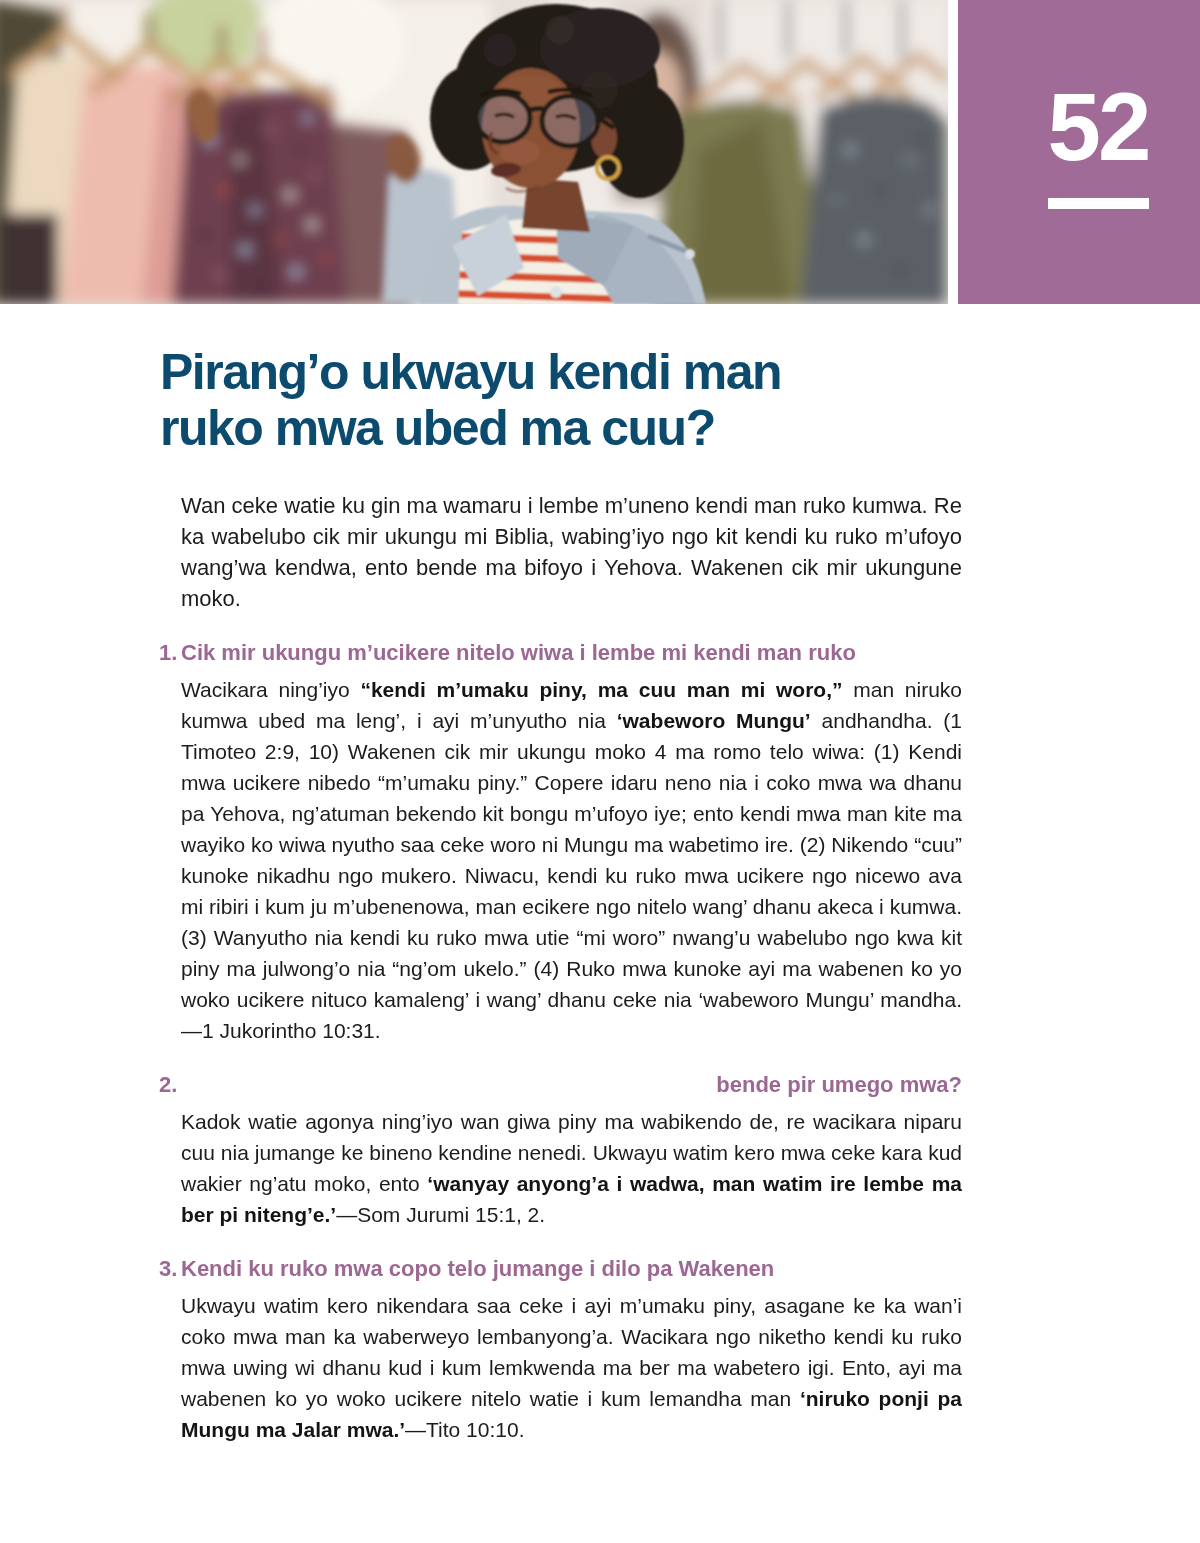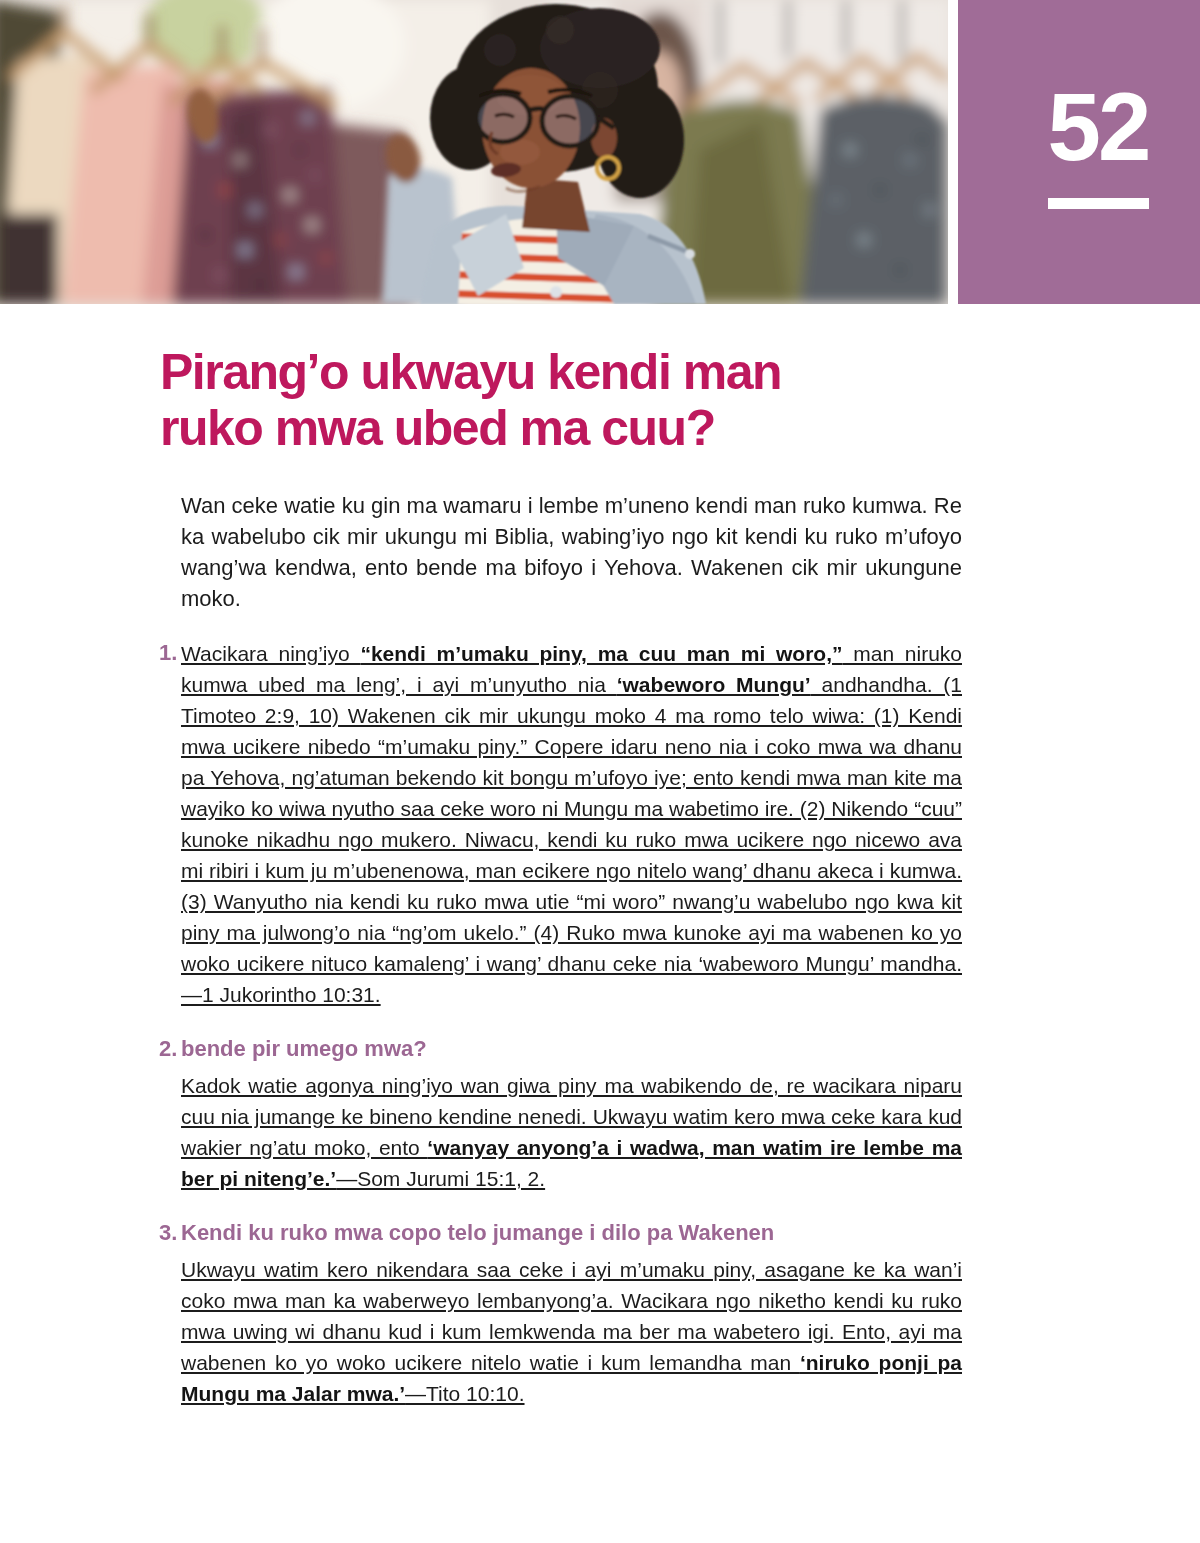--- a/index.html
+++ b/index.html
@@ -13,36 +13,36 @@
   .badge{
     position:absolute;left:958px;top:0;width:280px;height:304px;
     background:#a06c97;text-align:center;
   }
   .badge-num{
     margin-top:62px;color:#ffffff;font-size:96px;font-weight:700;
     letter-spacing:-3px;line-height:130px;
   }
   .badge-bar{width:101px;height:11px;background:#ffffff;margin:6px auto 0;}
   .title{
-    margin:40px 0 0 160px;width:700px;color:#be185d;
+    margin:40px 0 0 160px;width:700px;color:#0c4a6e;
     font-size:50px;line-height:56px;font-weight:700;letter-spacing:-1.5px;
   }
   .intro{
     margin:34px 238px 0 181px;
     font-size:22px;line-height:31px;text-align:justify;
   }
   .sec-h{
     position:relative;margin:24px 238px 6px 181px;
     font-size:22px;line-height:30px;font-weight:700;color:#9c6793;
   }
   .sec-num{position:absolute;left:-22px;top:0;}
-  .h-line2{display:block;}
+  .h-line2{display:block;text-align:right;}
   .para{
     margin:0 238px 0 181px;
-    font-size:21px;line-height:31px;text-align:justify;text-decoration:underline;
+    font-size:21px;line-height:31px;text-align:justify;
   }
   .para b{font-weight:700;color:#141414;}
 </style>
 </head>
 <body>
 
 <div class="header">
   <div class="photo">
     <svg width="948" height="304" viewBox="0 0 948 304">
       <defs>
@@ -191,21 +191,21 @@
     <div class="badge-num">52</div>
     <div class="badge-bar"></div>
   </div>
 </div>
 
 <h1 class="title">Pirang’o ukwayu kendi man ruko mwa ubed ma cuu?</h1>
 
 <p class="intro">Wan ceke watie ku gin ma wamaru i lembe m’uneno kendi man ruko kumwa. Re ka wabelubo cik mir ukungu mi Biblia, wabing’iyo ngo kit kendi ku ruko m’ufoyo wang’wa kendwa, ento bende ma bifoyo i Yehova. Wakenen cik mir ukungune moko.</p>
 
 <h2 class="sec-h" style="color: rgb(156, 103, 147);">
-  <span class="sec-num">1.</span><span class="h-line2"></span>
+  <span class="sec-num">1.</span><span>Cik mir ukungu m’ucikere nitelo wiwa i lembe mi kendi man ruko</span><span class="h-line2"></span>
 </h2>
 <p class="para">
   <span>Wacikara ning’iyo </span><b>“kendi m’umaku piny, ma cuu man mi woro,”</b><span> man niruko kumwa ubed ma leng’, i ayi m’unyutho nia </span><b>‘wabeworo Mungu’</b><span> andhandha. (1 Timoteo 2:9, 10) Wakenen cik mir ukungu moko 4 ma romo telo wiwa: (1) Kendi mwa ucikere nibedo “m’umaku piny.” Copere idaru neno nia i coko mwa wa dhanu pa Yehova, ng’atuman bekendo kit bongu m’ufoyo iye; ento kendi mwa man kite ma wayiko ko wiwa nyutho saa ceke woro ni Mungu ma wabetimo ire. (2) Nikendo “cuu” kunoke nikadhu ngo mukero. Niwacu, kendi ku ruko mwa ucikere ngo nicewo ava mi ribiri i kum ju m’ubenenowa, man ecikere ngo nitelo wang’ dhanu akeca i kumwa. (3) Wanyutho nia kendi ku ruko mwa utie “mi woro” nwang’u wabelubo ngo kwa kit piny ma julwong’o nia “ng’om ukelo.” (4) Ruko mwa kunoke ayi ma wabenen ko yo woko ucikere nituco kamaleng’ i wang’ dhanu ceke nia ‘wabeworo Mungu’ mandha.—1 Jukorintho 10:31.</span>
 </p>
 
 <h2 class="sec-h" style="color: rgb(156, 103, 147);">
   <span class="sec-num">2.</span><span class="h-line2">bende pir umego mwa?</span>
 </h2>
 <p class="para">
   <span>Kadok watie agonya ning’iyo wan giwa piny ma wabikendo de, re wacikara niparu cuu nia jumange ke bineno kendine nenedi. Ukwayu watim kero mwa ceke kara kud wakier ng’atu moko, ento </span><b>‘wanyay anyong’a i wadwa, man watim ire lembe ma ber pi niteng’e.’</b><span>—Som Jurumi 15:1, 2.</span>

